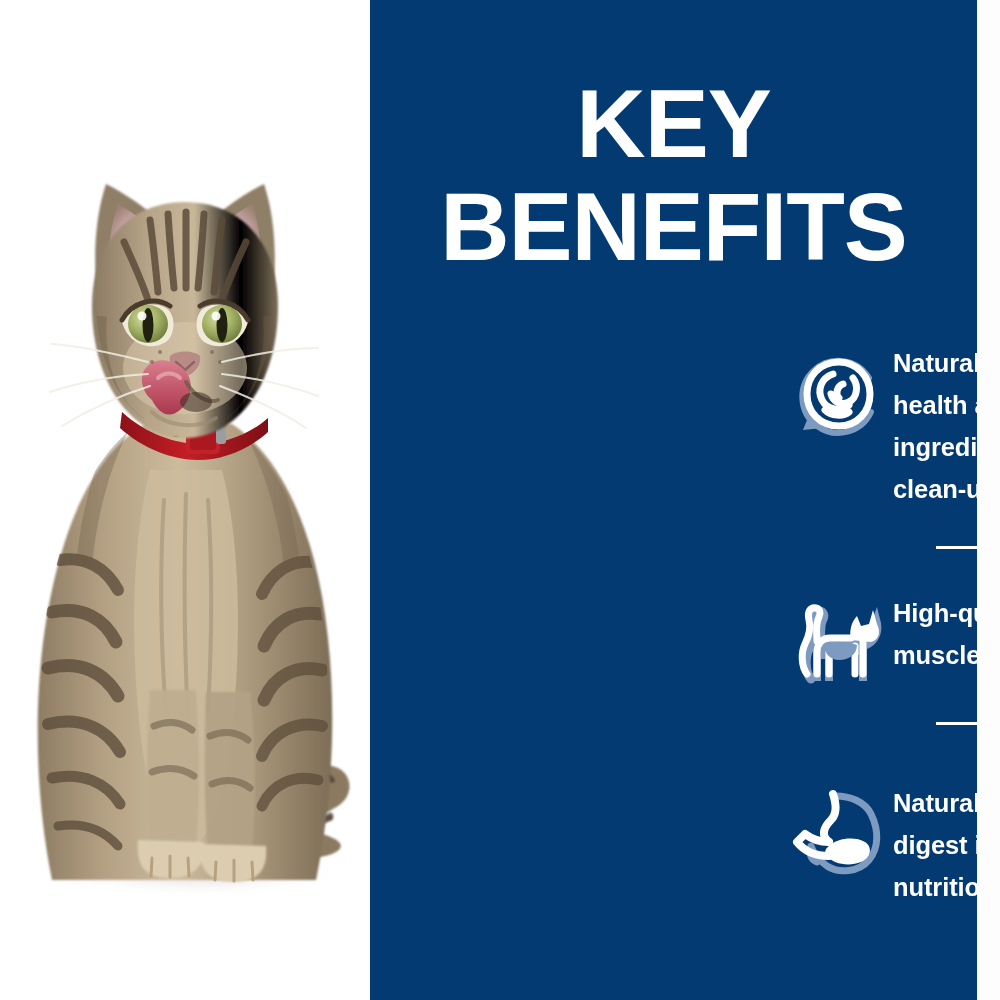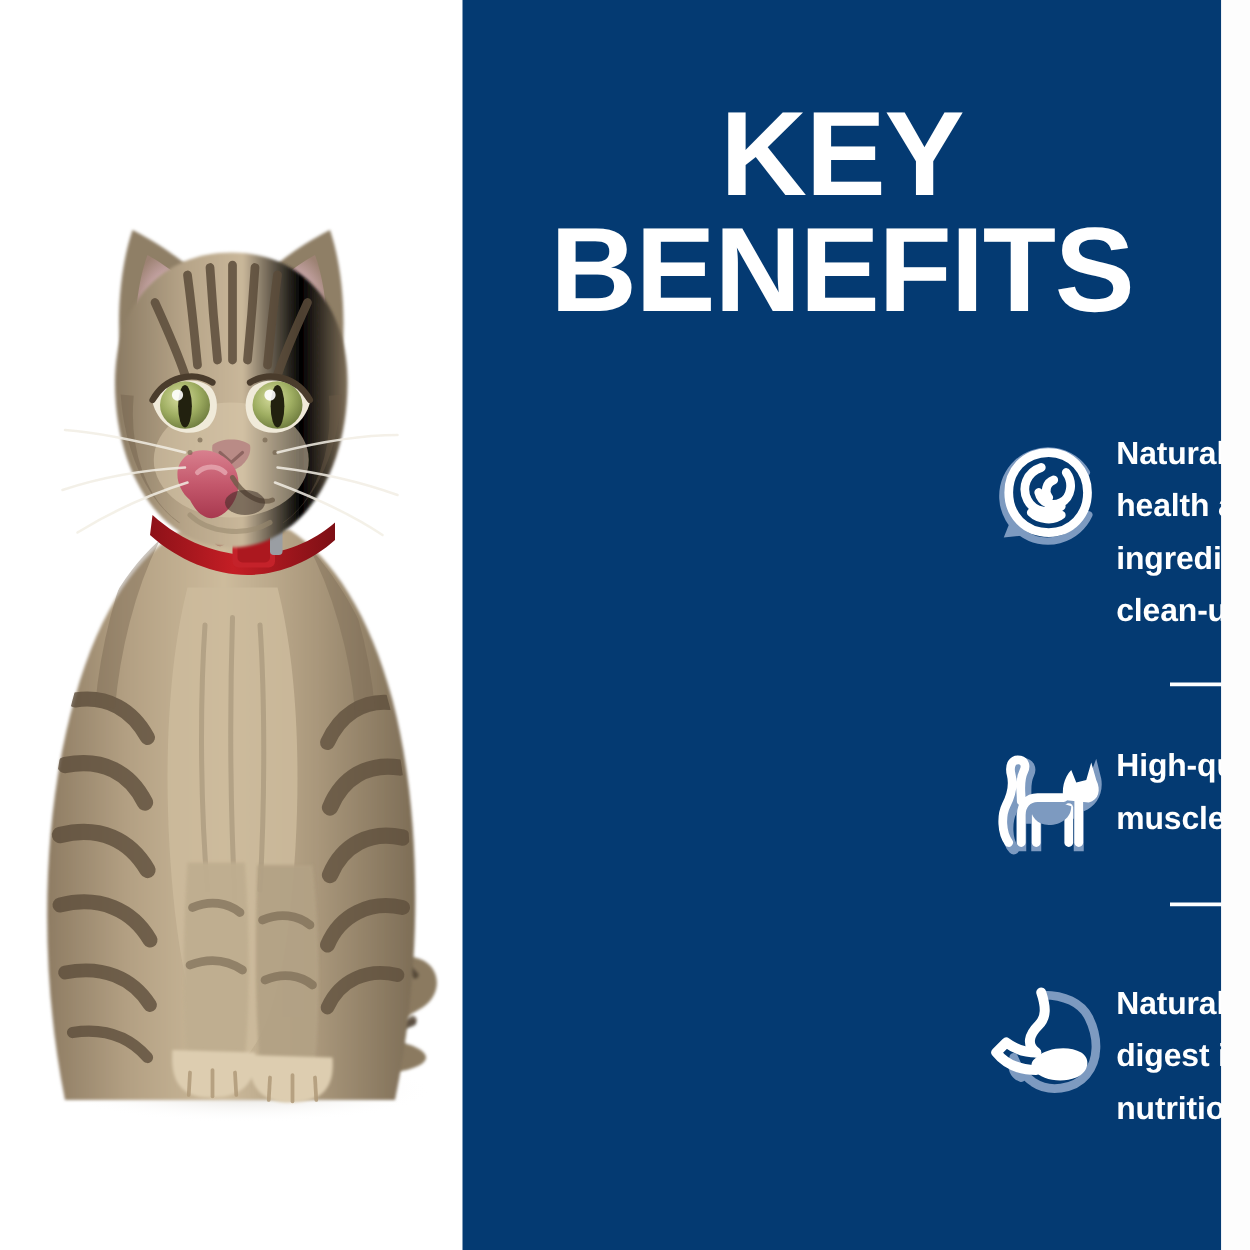--- a/index.html
+++ b/index.html
@@ -53,21 +53,21 @@
     color: #ffffff;
   }
   .title-line {
     display: block;
     font-weight: bold;
     letter-spacing: -1px;
     line-height: 0.95;
     color: #ffffff;
   }
   #title-line-1 { font-size: 96px; }
-  #title-line-2 { font-size: 96px; margin-top: 2px; }
+  #title-line-2 { font-size: 96px; margin-top: 12px; }
 
   
   .benefit-row {
     position: absolute;
     display: flex;
     align-items: flex-start;
     width: 560px;
   }
   .benefit-icon {
     width: 108px;

